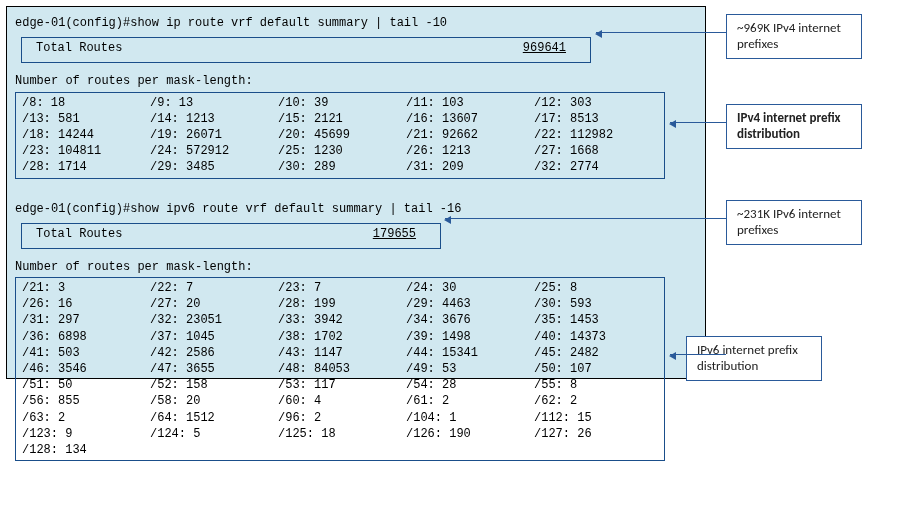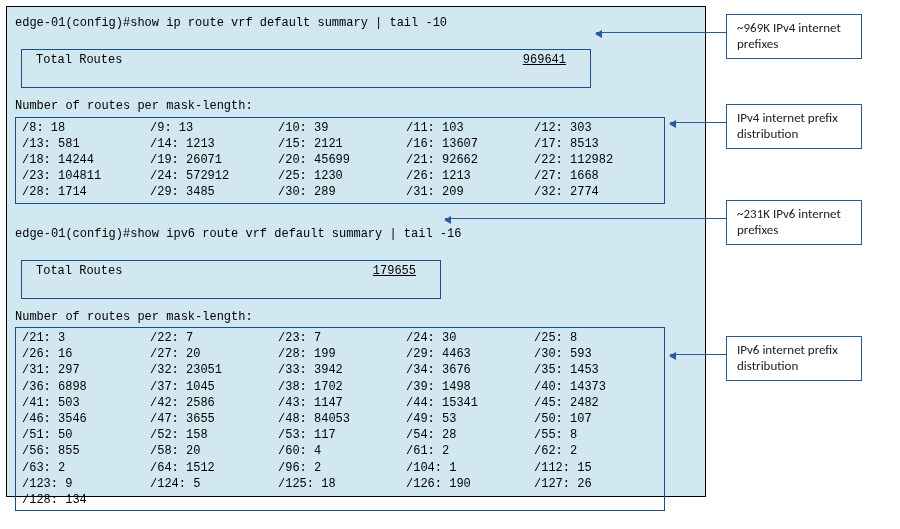--- a/index.html
+++ b/index.html
@@ -11,32 +11,32 @@
     background: #fff;
     width: 900px;
     height: 529px;
     position: relative;
   }
   .terminal {
     border: 1.5px solid #000;
     background: #d1e8f0;
     padding: 8px 8px 4px 8px;
     width: 700px;
-    height: 491px;
+    height: 373px;
     line-height: 1.35;
     color: #000;
     position: relative;
   }
   .cmd { margin: 0 0 2px 0; }
   .box-total {
     border: 1.5px solid #1a4e8a;
-    padding: 2px 8px 19px 14px;
+    padding: 2px 8px 6px 14px;
     display: inline-flex;
     margin-left: 6px;
-    margin-top: 16px;
+    margin-top: 4px;
   }
   .box-total .label { display:inline-block; }
   .box-total .val { display:inline-block; text-align:right;text-decoration:underline; }
   .section-head { margin: 10px 0 2px 0; }
   .box-dist {
     border: 1.5px solid #1a4e8a;
     padding: 2px 2px 2px 6px;
     margin-left: 0;
     width: 650px;
   }
@@ -209,20 +209,20 @@
         <span class="cell"></span>
         <span class="cell"></span>
         <span class="cell"></span>
       </div>
     </div>
 </div>
 
 <div class="callout" style="top:14px; left:726px;">~969K IPv4 internet prefixes</div>
 <div class="arrow" style="top:32px; left:596px; width:130px;"></div>
 
-<div class="callout" style="top:104px; left:726px;">IPv4 internet prefix distribution</div>
+<div class="callout" style="top:104px; left:726px;font-weight:bold;">IPv4 internet prefix distribution</div>
 <div class="arrow" style="top:122px; left:670px; width:56px;"></div>
 
 <div class="callout" style="top:200px; left:726px;">~231K IPv6 internet prefixes</div>
 <div class="arrow" style="top:218px; left:445px; width:281px;"></div>
 
-<div class="callout" style="top:336px; left:726px;">IPv6 internet prefix distribution</div>
+<div class="callout" style="top:336px; left:686px;">IPv6 internet prefix distribution</div>
 <div class="arrow" style="top:354px; left:670px; width:56px;"></div>
 
 </body></html>

